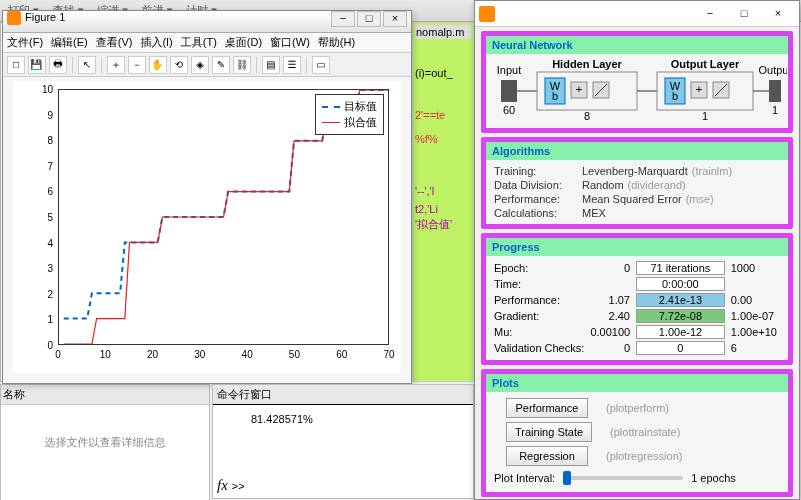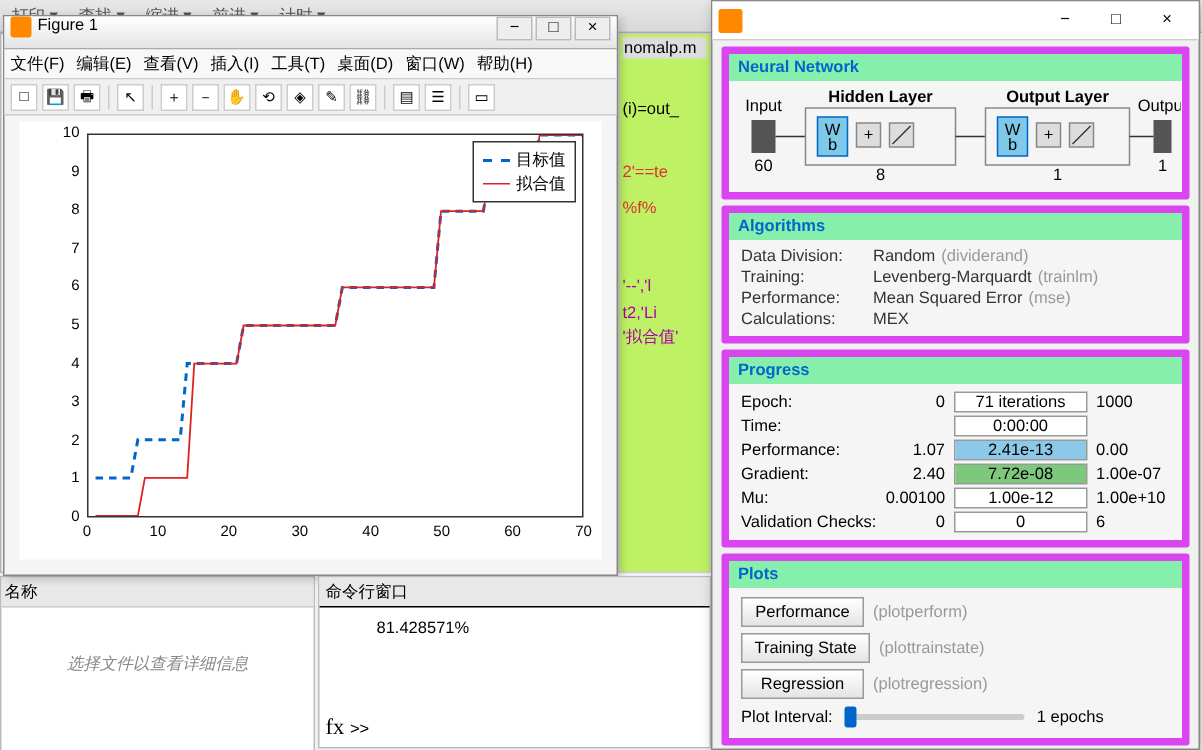--- a/index.html
+++ b/index.html
@@ -3,21 +3,21 @@
 <meta charset="utf-8">
 <style>
 *{box-sizing:border-box;margin:0;padding:0;font-family:"Microsoft YaHei",Arial,sans-serif;font-size:11px}
 body{width:801px;height:500px;background:#f0f0f0;position:relative;overflow:hidden}
 .main-toolbar{position:absolute;top:0;left:0;right:0;height:22px;background:linear-gradient(#e8e8e8,#d8d8d8);border-bottom:1px solid #aaa;display:flex;align-items:center;padding:0 8px;color:#555}
 .main-toolbar span{margin-right:14px}
 .left-pane{position:absolute;top:22px;left:0;width:45px;height:360px;background:#fff;border:1px solid #bbb;font-size:10px;color:#444;padding:2px}
 .left-pane div{border-bottom:1px dotted #ddd;padding:1px 0;overflow:hidden;white-space:nowrap}
 .name-pane{position:absolute;top:384px;left:0;width:210px;height:136px;background:#fff;border:1px solid #bbb;padding:4px}
 .name-pane .hdr{background:#e8e8e8;padding:2px;margin:-4px -4px 4px -4px;border-bottom:1px solid #ccc}
-.name-pane .tip{color:#888;font-style:italic;margin-top:30px;text-align:center}
+.name-pane .tip{color:#888;margin-top:30px;text-align:center}
 .fig-win{position:absolute;top:10px;left:2px;width:410px;height:374px;background:#f5f5f5;border:1px solid #888;box-shadow:2px 2px 6px rgba(0,0,0,.2)}
 .fig-title{height:22px;background:linear-gradient(#fff,#e4e4e4);border-bottom:1px solid #aaa;display:flex;align-items:flex-start;padding:0 4px}
 .fig-title .ico{width:14px;height:14px;background:#f80;border-radius:2px;margin-right:4px}
 .fig-title .spacer{flex:1}
 .fig-title .wbtn{width:24px;height:16px;border:1px solid #bbb;background:#eee;margin-left:2px;text-align:center;line-height:12px;cursor:pointer}
 .fig-menu{height:20px;background:#f8f8f8;border-bottom:1px solid #ccc;display:flex;align-items:center;padding:0 4px}
 .fig-menu span{margin-right:8px;cursor:pointer}
 .fig-tb{height:24px;background:#f0f0f0;border-bottom:1px solid #ccc;display:flex;align-items:center;padding:0 4px;gap:3px}
 .fig-tb .tbtn{width:18px;height:18px;border:1px solid #ccc;background:#fff;cursor:pointer;display:flex;align-items:center;justify-content:center;font-size:10px}
 .fig-tb .sep{width:1px;height:16px;background:#ccc;margin:0 2px}
@@ -28,21 +28,21 @@
 .xaxis{position:absolute;left:45px;right:12px;bottom:0;height:26px}
 .xaxis div{position:absolute;top:2px;transform:translateX(-50%);font-size:10px}
 .legend{position:absolute;top:4px;right:4px;background:#fff;border:1px solid #333;padding:3px 6px;font-size:10px}
 .legend .row{display:flex;align-items:center;gap:4px;margin:1px 0}
 .legend .swblue{width:18px;height:0;border-top:2px dashed #06c}
 .legend .swred{width:18px;height:0;border-top:1.5px solid #d22}
 svg.plot{position:absolute;inset:0;width:100%;height:100%}
 .cmd-win{position:absolute;top:384px;left:212px;width:262px;height:115px;background:#fff;border:1px solid #bbb}
 .cmd-win .hdr{background:#e8e8e8;padding:2px 4px;border-bottom:1px solid #000000}
 .cmd-win .body{padding:8px;font-family:SimSun,serif;font-size:16px}
-.cmd-win .fx{position:absolute;left:4px;bottom:4px;font-family:serif;font-size:15px}
+.cmd-win .fx{position:absolute;left:4px;bottom:4px;font-style:italic;font-family:serif;font-size:15px}
 .editor-bg{position:absolute;top:22px;left:412px;width:62px;height:360px;background:#bef264;border:1px solid #ccc;font-family:monospace;font-size:11px;padding:2px;overflow:hidden}
 .editor-bg .str{color:#a0a}
 .editor-bg .fn{color:#d33}
 .nn-win{position:absolute;top:0;left:474px;width:326px;height:500px;background:#f0f0f0;border:1px solid #888;box-shadow:2px 2px 8px rgba(0,0,0,.3)}
 .nn-title{height:26px;background:#fff;border-bottom:1px solid #ccc;display:flex;align-items:center;padding:0 4px}
 .nn-title .ico{width:16px;height:16px;background:#f80;border-radius:2px;margin-right:4px}
 .nn-title .spacer{flex:1}
 .nn-title .wbtn{width:34px;height:20px;text-align:center;line-height:18px;cursor:pointer}
 .section{margin:4px 6px;border:5px solid #d946ef;background:#86efac;border-radius:2px}
 .section .shdr{padding:3px 6px;color:#06c;font-weight:bold;font-size:11px}
@@ -53,21 +53,21 @@
 .alg-row .val{color:#333}
 .alg-row .note{color:#999;margin-left:4px}
 .prog-row{display:flex;align-items:center;padding:1px 0;font-size:11px}
 .prog-row .lbl{width:98px}
 .prog-row .left{width:44px;text-align:right;padding-right:4px}
 .prog-row .bar{width:90px;height:14px;border:1px solid #999;background:#fff;position:relative;margin:0 2px;text-align:center;line-height:12px;font-size:10px}
 .prog-row .bar .fill{position:absolute;left:0;top:0;bottom:0;background:#7ec87e}
 .prog-row .bar .fillb{position:absolute;left:0;top:0;bottom:0;background:#8cc8e8}
 .prog-row .bar .txt{position:relative}
 .prog-row .right{width:54px;padding-left:4px}
-.plot-btn{display:inline-block;border:1px solid #999;background:linear-gradient(#fff,#e4e4e4);padding:3px 8px;margin:2px 0;cursor:pointer;min-width:82px;text-align:center}
+.plot-btn{display:inline-block;border:1px solid #999;background:linear-gradient(#fff,#e4e4e4);padding:3px 8px;margin:2px 12px;cursor:pointer;min-width:82px;text-align:center}
 .plot-note{color:#999;margin-left:6px}
 .plot-interval{display:flex;align-items:center;padding:4px 0}
 .slider{width:120px;height:4px;background:#ccc;border-radius:2px;margin:0 8px;position:relative}
 .slider .thumb{position:absolute;left:0;top:-5px;width:8px;height:14px;background:#06c;border-radius:2px}
 .status-row{padding:6px 10px;display:flex;align-items:center}
 .status-row .chk{width:14px;height:14px;background:#3a3;border-radius:7px;margin-right:6px;position:relative}
 .status-row .chk:after{content:"✓";color:#fff;position:absolute;left:2px;top:-1px;font-size:10px}
 .btn-row{padding:4px 8px;text-align:right;background:#e8e8e8;border-top:1px solid #ccc}
 .side-cn{position:absolute;right:0;top:230px;width:14px;font-size:14px;color:#333}
 </style>
@@ -258,28 +258,28 @@
         <rect x="282" y="24" width="12" height="22" fill="#555"></rect>
         <text x="288" y="58" font-size="9" text-anchor="middle">1</text>
       </svg>
     </div>
   </div>
 
   <div class="section">
     <div class="shdr">Algorithms</div>
     <div class="sbody" id="algbody">
         <div class="alg-row">
+          <span class="lbl">Training:</span>
+          <span class="val">Levenberg-Marquardt</span>
+          <span class="note">(trainlm)</span>
+        </div>
+        <div class="alg-row">
           <span class="lbl">Data Division:</span>
           <span class="val">Random</span>
           <span class="note">(dividerand)</span>
-        </div>
-        <div class="alg-row">
-          <span class="lbl">Training:</span>
-          <span class="val">Levenberg-Marquardt</span>
-          <span class="note">(trainlm)</span>
         </div>
         <div class="alg-row">
           <span class="lbl">Performance:</span>
           <span class="val">Mean Squared Error</span>
           <span class="note">(mse)</span>
         </div>
         <div class="alg-row">
           <span class="lbl">Calculations:</span>
           <span class="val">MEX</span>
           <span class="note"></span>

